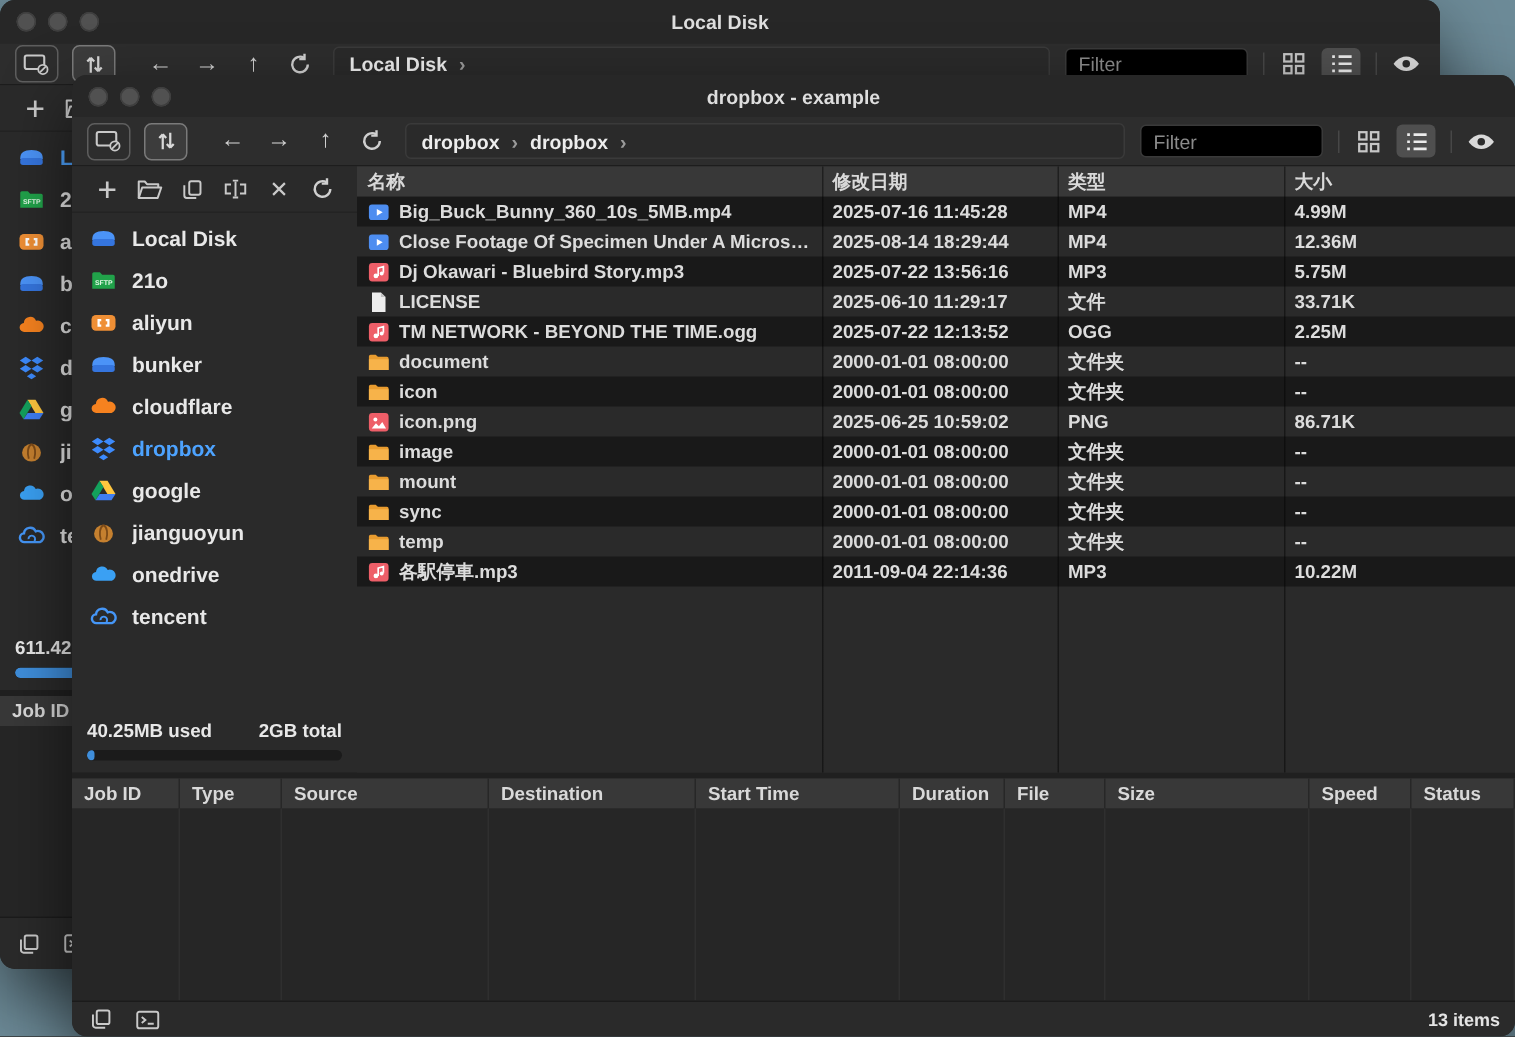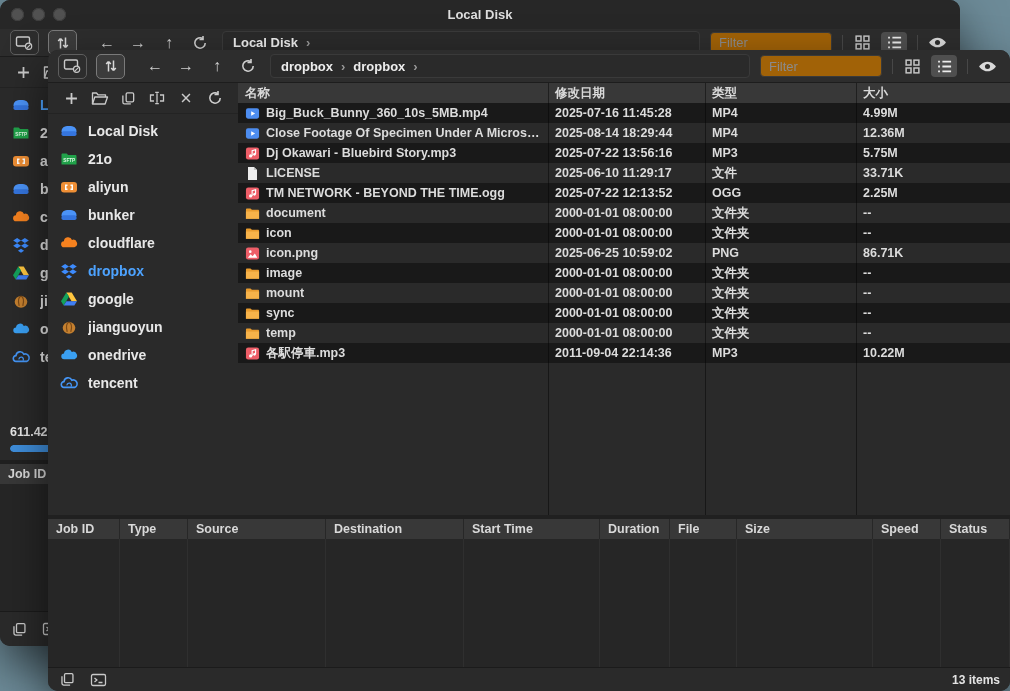--- a/index.html
+++ b/index.html
@@ -24,21 +24,21 @@
   .tool-box{flex:none;width:27px;height:23px;border:1px solid #5e5e5e;border-radius:5px;
     display:flex;align-items:center;justify-content:center;}
   .tool-box+.tool-box{margin-left:9px;background:#3c3c3c;border-color:#7a7a7a;}
   .nav{flex:none;width:20px;margin-left:11px;text-align:center;color:#cfcfcf;font-size:16px;line-height:1;}
   .nav.first{margin-left:20px;}
   .nav svg{display:block;margin:0 auto;}
   .breadcrumb{flex:1;min-width:0;height:22px;margin-left:12px;border:1px solid #3a3a3a;border-radius:4px;
     background:#2a2a2a;display:flex;align-items:center;padding:0 10px;gap:8px;overflow:hidden;}
   .crumb{font-size:13px;font-weight:bold;color:#ededed;white-space:nowrap;}
   .chev{color:#9a9a9a;font-size:13px;font-weight:bold;}
-  .filter{flex:none;width:104px;height:20px;margin-left:10px;background:#a16207;border:1px solid #3a3a3a;
+  .filter{flex:none;width:104px;height:20px;margin-left:10px;background:#000000;border:1px solid #3a3a3a;
     border-radius:4px;color:#ddd;padding:0 8px;font-size:13px;font-family:"Liberation Sans",sans-serif;outline:none;}
   .filter::placeholder{color:#8b8b8b;}
   .vsep{flex:none;width:1px;height:15px;background:#474747;margin-left:10px;}
   .view{flex:none;width:26px;height:22px;margin-left:6px;border-radius:4px;
     display:flex;align-items:center;justify-content:center;}
   .view.active{background:#4f4f4f;}
 
   
   .main{flex:1;min-height:0;display:flex;background:#2a2a2a;}
   .sidebar{flex:none;width:190px;display:flex;flex-direction:column;background:#2a2a2a;min-height:0;}
@@ -344,20 +344,28 @@
             <rect x="1" y="1.5" width="14" height="11" rx="1.4"></rect>
             <path d="M4 5l2.4 2L4 9"></path>
             <path d="M8 9.5h4"></path>
           </svg>
         </span>
       <span class="items-count"></span>
     </footer>
   </section>
 
   <section class="window front">
+    <header class="titlebar">
+      <div class="lights">
+        <span class="light"></span>
+        <span class="light"></span>
+        <span class="light"></span>
+      </div>
+      <div class="title">dropbox - example</div>
+    </header>
     <div class="toolbar">
       <span class="tool-box">
           <svg width="19" height="16" viewBox="0 0 19 16">
             <rect x="1.5" y="2" width="13" height="9" rx="1.4" fill="none" stroke="#c9c9c9" stroke-width="1.4"></rect>
             <circle cx="13.6" cy="11.3" r="3.1" fill="#2d2d2d" stroke="#c9c9c9" stroke-width="1.2"></circle>
             <line x1="11.6" y1="13.3" x2="15.6" y2="9.3" stroke="#c9c9c9" stroke-width="1.2"></line>
           </svg>
         </span>
       <span class="tool-box">
           <svg width="16" height="16" viewBox="0 0 16 16" fill="none" stroke="#d8d8d8" stroke-width="1.5">
@@ -531,20 +539,29 @@
             <div class="sb-item">
               <span class="sb-ico">
                 <svg viewBox="0 0 18 18">
                   <path d="M14.6 13.4H4.4a2.9 2.9 0 0 1-.4-5.8A4.1 4.1 0 0 1 11.8 6.2a3.4 3.4 0 0 1 2.8 7.2z" fill="none" stroke="#4596f7" stroke-width="1.6"></path>
                   <path d="M7 11.4a2.2 2.2 0 1 1 3.9 1.3" fill="none" stroke="#4596f7" stroke-width="1.3"></path>
                 </svg>
               </span>
               <span class="sb-label">tencent</span>
             </div>
           </div>
+        <div class="sb-storage">
+          <div class="labels">
+            <span>40.25MB used</span>
+            <span>2GB total</span>
+          </div>
+          <div class="bar">
+            <div class="fill" style="width: 3%;"></div>
+          </div>
+        </div>
       </aside>
       <div class="filearea">
         <div class="fheader">
             <div class="cell">名称</div>
             <div class="cell">修改日期</div>
             <div class="cell">类型</div>
             <div class="cell">大小</div>
           </div>
         <div class="frows">
             <div class="row">

